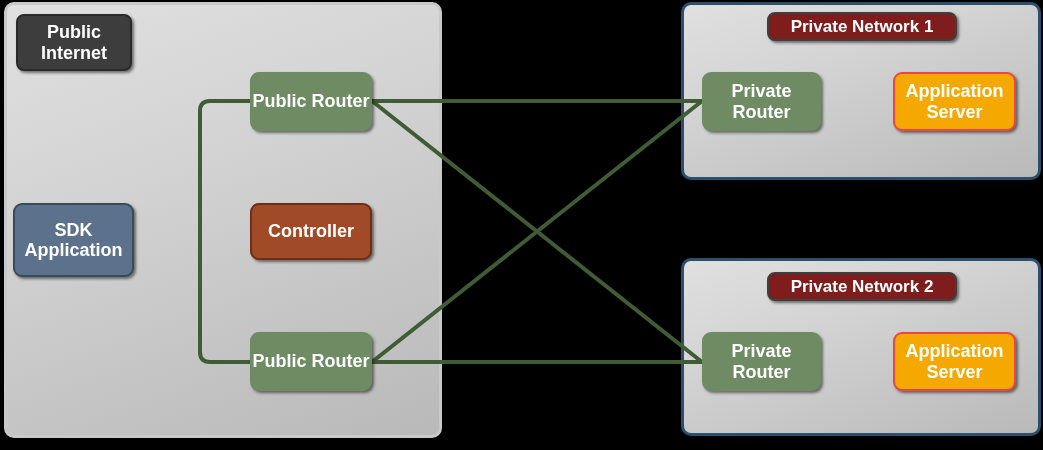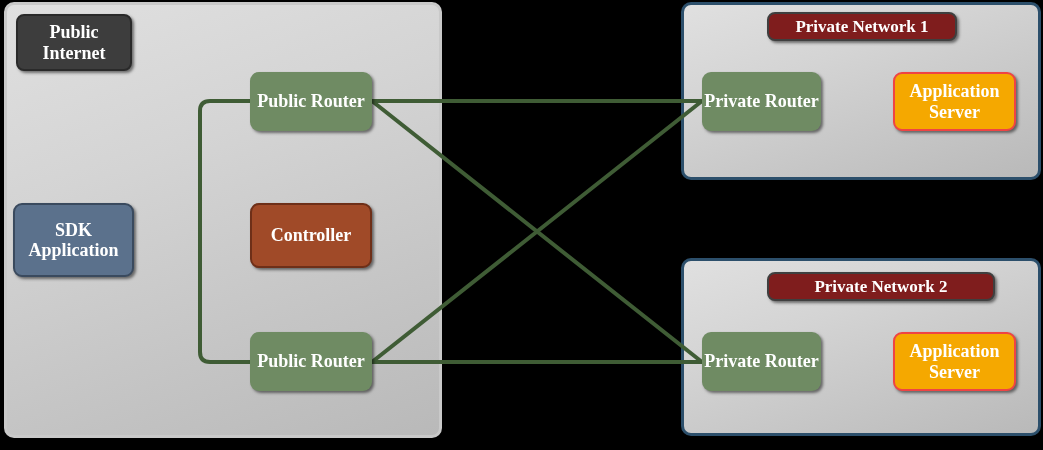--- a/index.html
+++ b/index.html
@@ -52,21 +52,21 @@
     justify-content: center;
     text-align: center;
     color: #ffffff;
     font-weight: bold;
     line-height: 1.12;
     border-radius: 9px;
     box-shadow: 2px 2px 3px rgba(0,0,0,0.5);
     z-index: 5;
     user-select: none;
   }
-  .node .lbl { display: block; font-family: Liberation Serif, serif; }
+  .node .lbl { display: block; }
 
   .node.zone-title {
     background: #3d3d3d;
     border: 2px solid #2a2a2a;
     font-size: 18px;
     border-radius: 8px;
   }
   .node.net-title {
     background: #7f1d1d;
     border: 2px solid #3f3f3f;
@@ -92,28 +92,28 @@
   .node.appserver {
     background: #f5a800;
     border: 2px solid #ef4444;
     font-size: 18px;
   }
 
   
   #public-internet-title { left: 16px;  top: 14px;  width: 116px; height: 57px; }
   #sdk-application       { left: 13px;  top: 203px; width: 121px; height: 74px; }
   #public-router-1       { left: 250px; top: 72px;  width: 122px; height: 59px; }
-  #controller            { left: 250px; top: 203px; width: 122px; height: 65px; }
+  #controller            { left: 250px; top: 203px; width: 122px; height: 57px; }
   #public-router-2       { left: 250px; top: 332px; width: 122px; height: 59px; }
 
   #private-network-1-title { left: 767px; top: 12px;  width: 190px; height: 29px; }
   #private-router-1        { left: 702px; top: 72px;  width: 119px; height: 59px; }
   #app-server-1            { left: 893px; top: 72px;  width: 123px; height: 59px; }
 
-  #private-network-2-title { left: 767px; top: 272px; width: 228px; height: 29px; }
+  #private-network-2-title { left: 767px; top: 272px; width: 190px; height: 29px; }
   #private-router-2        { left: 702px; top: 332px; width: 119px; height: 59px; }
   #app-server-2            { left: 893px; top: 332px; width: 123px; height: 59px; }
 
   
   #links {
     position: absolute;
     left: 0;
     top: 0;
     width: 1043px;
     height: 450px;

